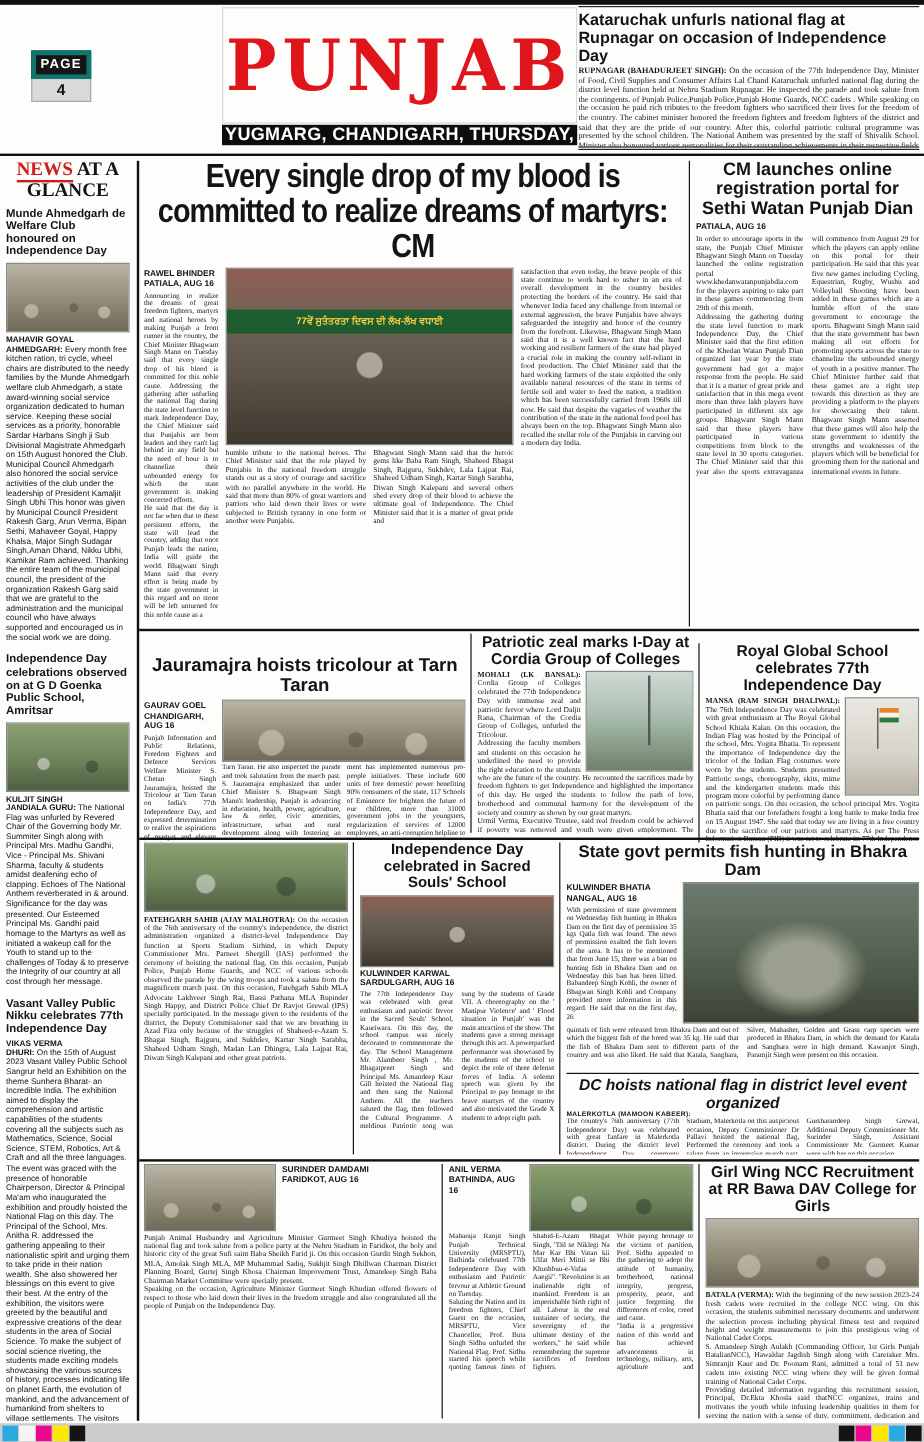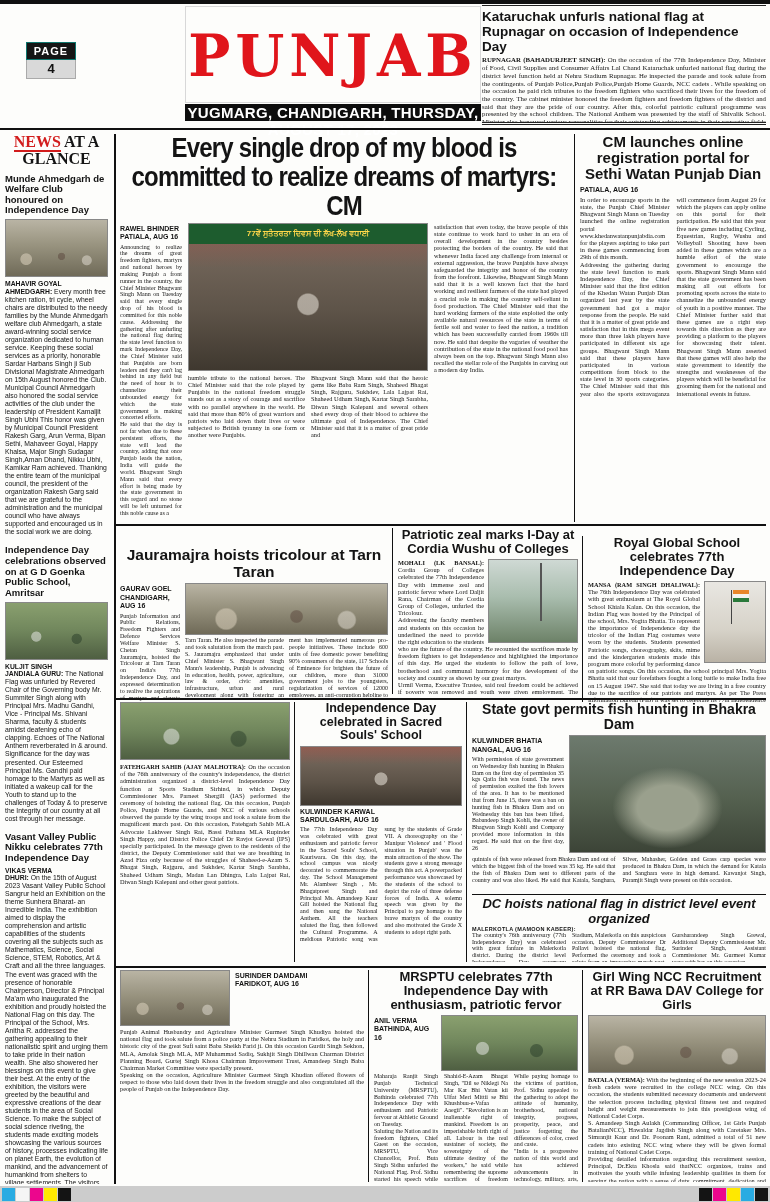--- a/index.html
+++ b/index.html
@@ -4,21 +4,21 @@
 <style>
   * { margin:0; padding:0; box-sizing:border-box; }
   body { background:#bdbdbd; font-family:"Liberation Sans", sans-serif; }
   .page { position:relative; width:770px; height:1202px; background:#fdfdfb; overflow:hidden;
           color:#141414; }
   .topbar { position:absolute; left:0; top:0; width:770px; height:4px; background:#101010; }
 
   
   .page-badge { position:absolute; left:26px; top:42px; width:50px; }
   .page-badge .pb-top { background:#151515; color:#fff; font-weight:bold; font-size:11px;
-      text-align:center; padding:2px 0; letter-spacing:1px; border:1px solid #0f766e; }
+      text-align:center; padding:2px 0; letter-spacing:1px; border:4px solid #0f766e; }
   .page-badge .pb-num { background:#d9d9d9; color:#111; font-weight:bold; font-size:13px;
       text-align:center; padding:1px 0 2px; border:1px solid #aaa; border-top:none; }
   .masthead-box { position:absolute; left:185px; top:6px; width:296px; height:97px;
       border:1px solid #d8d8d8; display:flex; align-items:center; justify-content:center; }
   .masthead { font-family:"DejaVu Serif", serif; font-weight:900; font-size:56px;
       letter-spacing:5px; color:#e0151b; transform:scaleY(1.05); }
   .datebar { position:absolute; left:185px; top:104px; width:296px; height:17px; background:#0d0d0d;
       color:#fff; font-size:15px; font-weight:bold; text-align:center; line-height:17px; letter-spacing:.3px; }
   .top-right { position:absolute; left:482px; top:5px; width:284px; height:120px; overflow:hidden;
       border-top:1.5px solid #222; border-bottom:3px double #222; padding-top:3px; }
@@ -64,21 +64,21 @@
   .ph-fish { background:
       radial-gradient(ellipse at 50% 62%, #9aa08d 0 22%, transparent 40%),
       linear-gradient(#6d7a6e 0%, #54604f 55%, #3c4437 100%); }
   .ph-sky { background: linear-gradient(#cfd9d4 0%, #a9bdae 45%, #6d8268 100%); }
   .ph-sky .pole { position:absolute; left:58%; top:4%; width:2px; height:70%; background:#555; }
   .ph-wall { background: linear-gradient(#e9e7e2 0%, #d6d2c8 60%, #b9b2a5 100%); }
   .flag { position:absolute; left:46%; top:10%; width:16px; height:12px; }
   .flag .s1{height:4px;background:#e8862a;} .flag .s2{height:4px;background:#f4f2ee;} .flag .s3{height:4px;background:#2a7a3b;}
   .flag .pole2 { position:absolute; left:-2px; top:0; width:1.5px; height:34px; background:#444; }
   .banner { background:#1d5c2e; color:#ffd84a; font-size:8px; font-weight:bold; text-align:center;
-      line-height:20px; height:20px; white-space:nowrap; overflow:hidden; }
+      line-height:20px; height:20px; white-space:nowrap; overflow:hidden;margin-top:34px; }
 
   
   .art { position:absolute; overflow:hidden; }
   .bl { border-left:1.5px solid #111; padding-left:5px; }
   .hrule { position:absolute; left:116px; width:650px; height:1.5px; background:#111; }
 
   
   .a-main { left:120px; top:134px; width:448px; height:388px; }
   .big-headline { font-weight:900; font-size:24px; letter-spacing:-0.8px; text-align:center;
       line-height:1.04; transform:scaleY(1.16); transform-origin:top; margin-bottom:14px; }
@@ -253,21 +253,21 @@
         <div class="j-photo photo ph-crowd"></div>
         <div class="j-cols">
           <div class="serif-body" style="font-size:6px">Tarn Taran. He also inspected the parade and took salutation from the march past. S. Jauramajra emphasized that under Chief Minister S. Bhagwant Singh Mann's leadership, Punjab is advancing in education, health, power, agriculture, law &amp; order, civic amenities, infrastructure, urban and rural development along with fostering an investment-friendly industrial atmosphere. He stated that in its approximately 17 months of governance, the Mann Govern-</div>
           <div class="serif-body" style="font-size:6px">ment has implemented numerous pro-people initiatives. These include 600 units of free domestic power benefiting 90% consumers of the state, 117 Schools of Eminence for brighten the future of our children, more than 31000 government jobs to the youngsters, regularization of services of 12000 employees, an anti-corruption helpline to eliminate corruption, setting up of an anti-gangster task force resulting in the apprehension of many gangsters.</div>
         </div>
       </div>
     </div>
   </div>
 
   <div class="art a-cordia bl">
-    <div class="art-headline">Patriotic zeal marks I-Day at Cordia Wushu of Colleges</div>
+    <div class="art-headline">Patriotic zeal marks I-Day at Cordia Group of Colleges</div>
     <div>
       <div class="ph photo ph-sky">
           <div class="pole"></div>
         </div>
       <p class="serif-body"><b class="lead">MOHALI (LK BANSAL):</b> <span>Cordia Group of Colleges celebrated the 77th Independence Day with immense zeal and patriotic fervor where Lord Daljit Rana, Chairman of the Cordia Group of Colleges, unfurled the Tricolour.
 Addressing the faculty members and students on this occasion he underlined the need to provide the right education to the students who are the future of the country. He recounted the sacrifices made by freedom fighters to get Independence and highlighted the importance of this day. He urged the students to follow the path of love, brotherhood and communal harmony for the development of the society and country as shown by our great martyrs.
 Urmil Verma, Executive Trustee, said real freedom could be achieved if poverty was removed and youth were given employment. The upcoming generation should imbibe the qualities of nationalism, discipline, punctuality, dedication and positive thinking. The participants pledged their commitment to propel India towards development and self-reliance.</span></p>
     </div>
   </div>
 
@@ -324,21 +324,20 @@
   <div class="art a-khudia">
     <div class="k-row">
       <div class="k-photo photo ph-crowd"></div>
       <div class="k-by byline"><span>SURINDER DAMDAMI</span><br><span>FARIDKOT, AUG 16</span></div>
     </div>
     <div class="serif-body kbody">Punjab Animal Husbandry and Agriculture Minister Gurmeet Singh Khudiya hoisted the national flag and took salute from a police party at the Nehru Stadium in Faridkot, the holy and historic city of the great Sufi saint Baba Sheikh Farid ji. On this occasion Gurdit Singh Sekhon, MLA, Amolak Singh MLA, MP Muhammad Sadiq, Sukhjit Singh Dhillwan Charman District Planning Board, Gurtej Singh Khosa Chairman Improvement Trust, Amandeep Singh Baba Chairman Market Committee were specially present.
 Speaking on the occasion, Agriculture Minister Gurmeet Singh Khudian offered flowers of respect to those who laid down their lives in the freedom struggle and also congratulated all the people of Punjab on the Independence Day.</div>
   </div>
 
   <div class="art a-mrsptu bl">
-    <div class="art-headline">MRSPTU celebrates 77th Independence Day with enthusiasm, patriotic fervor</div>
     <div class="m-row">
       <div class="m-by byline"><span>ANIL VERMA</span><br><span>BATHINDA, AUG 16</span></div>
       <div class="m-photo photo ph-green"></div>
     </div>
     <div class="cols-3 serif-body">Maharaja Ranjit Singh Punjab Technical University (MRSPTU), Bathinda celebrated 77th Independence Day with enthusiasm and Patriotic fervour at Athletic Ground on Tuesday.
 Saluting the Nation and its freedom fighters, Chief Guest on the occasion, MRSPTU, Vice Chancellor, Prof. Buta Singh Sidhu unfurled the National Flag. Prof. Sidhu started his speech while quoting famous lines of Shahid-E-Azam Bhagat Singh, "Dil se Niklegi Na Mar Kar Bhi Vatan kii Ulfat Meri Mittii se Bhi Khushbuu-e-Vafaa Aaegii". "Revolution is an inalienable right of mankind. Freedom is an imperishable birth right of all. Labour is the real sustainer of society, the sovereignty of the ultimate destiny of the workers," he said while remembering the supreme sacrifices of freedom fighters.
 While paying homage to the victims of partition, Prof. Sidhu appealed to the gathering to adopt the attitude of humanity, brotherhood, national integrity, progress, prosperity, peace, and justice forgetting the differences of color, creed and caste.
 "India is a progressive nation of this world and has achieved advancements in technology, military, arts, agriculture and architecture etc., but the process of Nation Building is still on," he said while strongly appealing to the youth to arise to the challenges of the day and dedicate themselves to the building of strong Nation.
 Being a technical university," We have a big responsibility on our shoulders to contribute to the progress of the nation with the power of Science &amp; Technology .," he added. "</div>
   </div>

